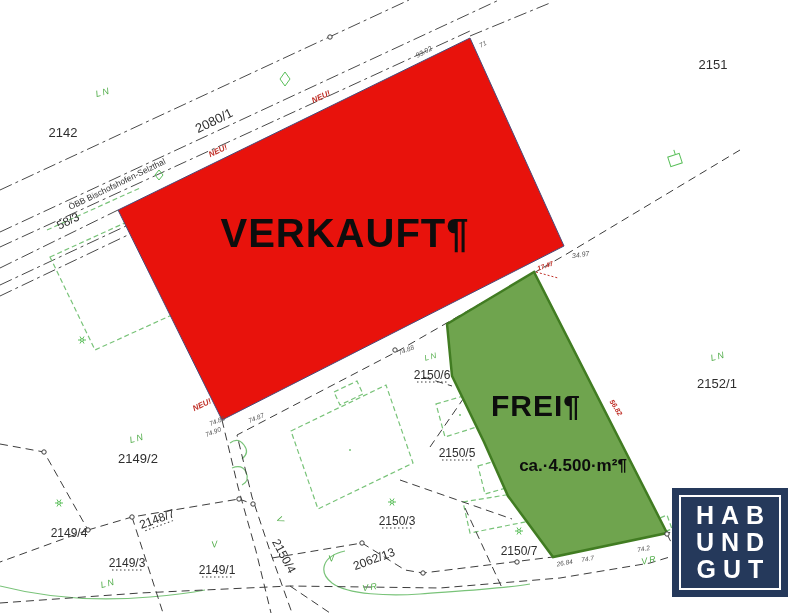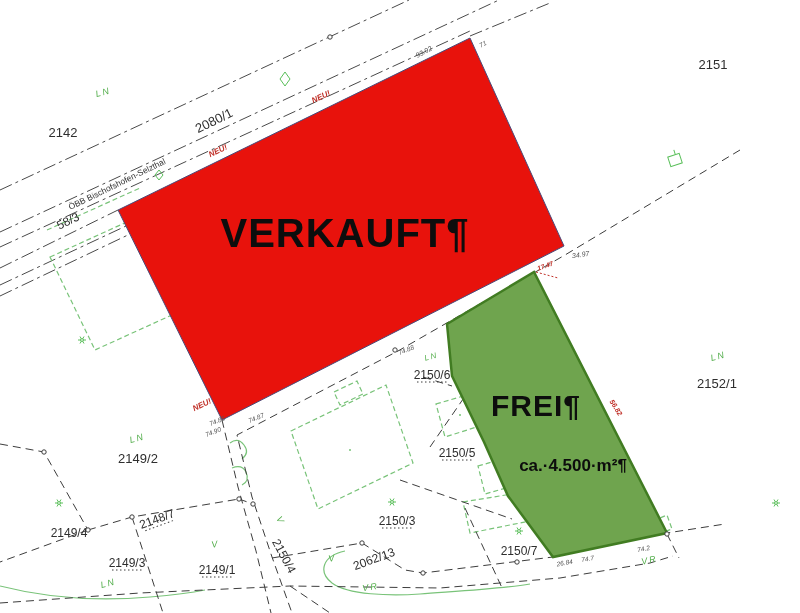--- a/index.html
+++ b/index.html
@@ -197,13 +197,21 @@
     <text class="tiny" transform="translate(218,423) rotate(-22)">74.85</text>
     <text class="tiny" transform="translate(257,420) rotate(-22)">74.87</text>
     <text class="tiny" transform="translate(214,434) rotate(-22)">74.90</text>
     <text class="tiny" transform="translate(407,352) rotate(-22)">74.88</text>
     <text class="tiny" transform="translate(565,565) rotate(-10)">26.84</text>
     <text class="tiny" transform="translate(588,561) rotate(-10)">74.7</text>
     <text class="tiny" transform="translate(644,551) rotate(-12)">74.2</text>
   </g>
 </svg>
 
+  <div class="logo">
+    <div class="logo-frame"></div>
+    <div class="logo-text">
+      <span>HAB</span>
+      <span>UND</span>
+      <span>GUT</span>
+    </div>
+  </div>
 </div>
 
 </body></html>

